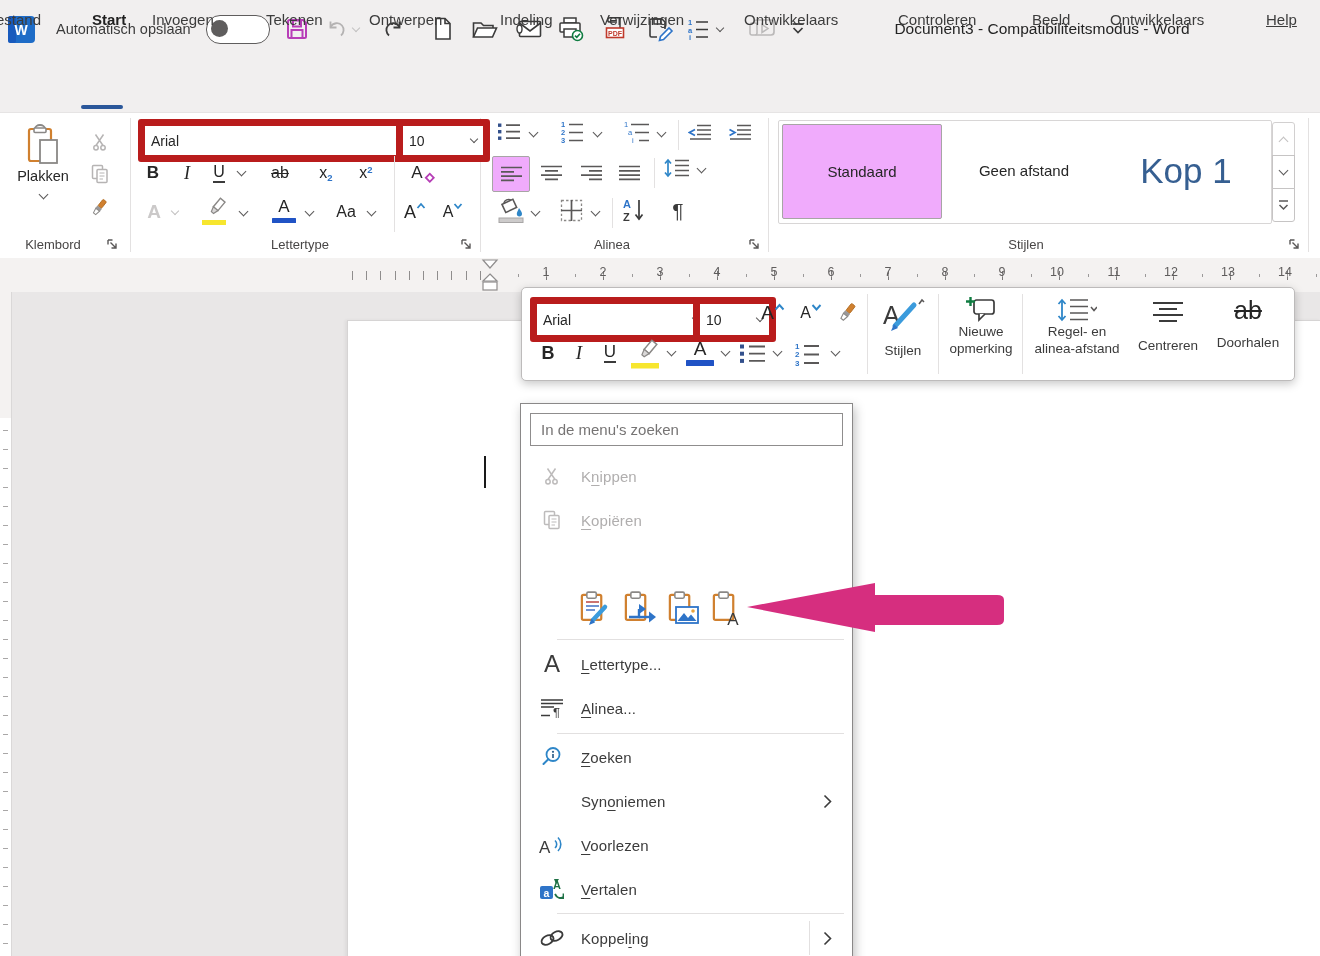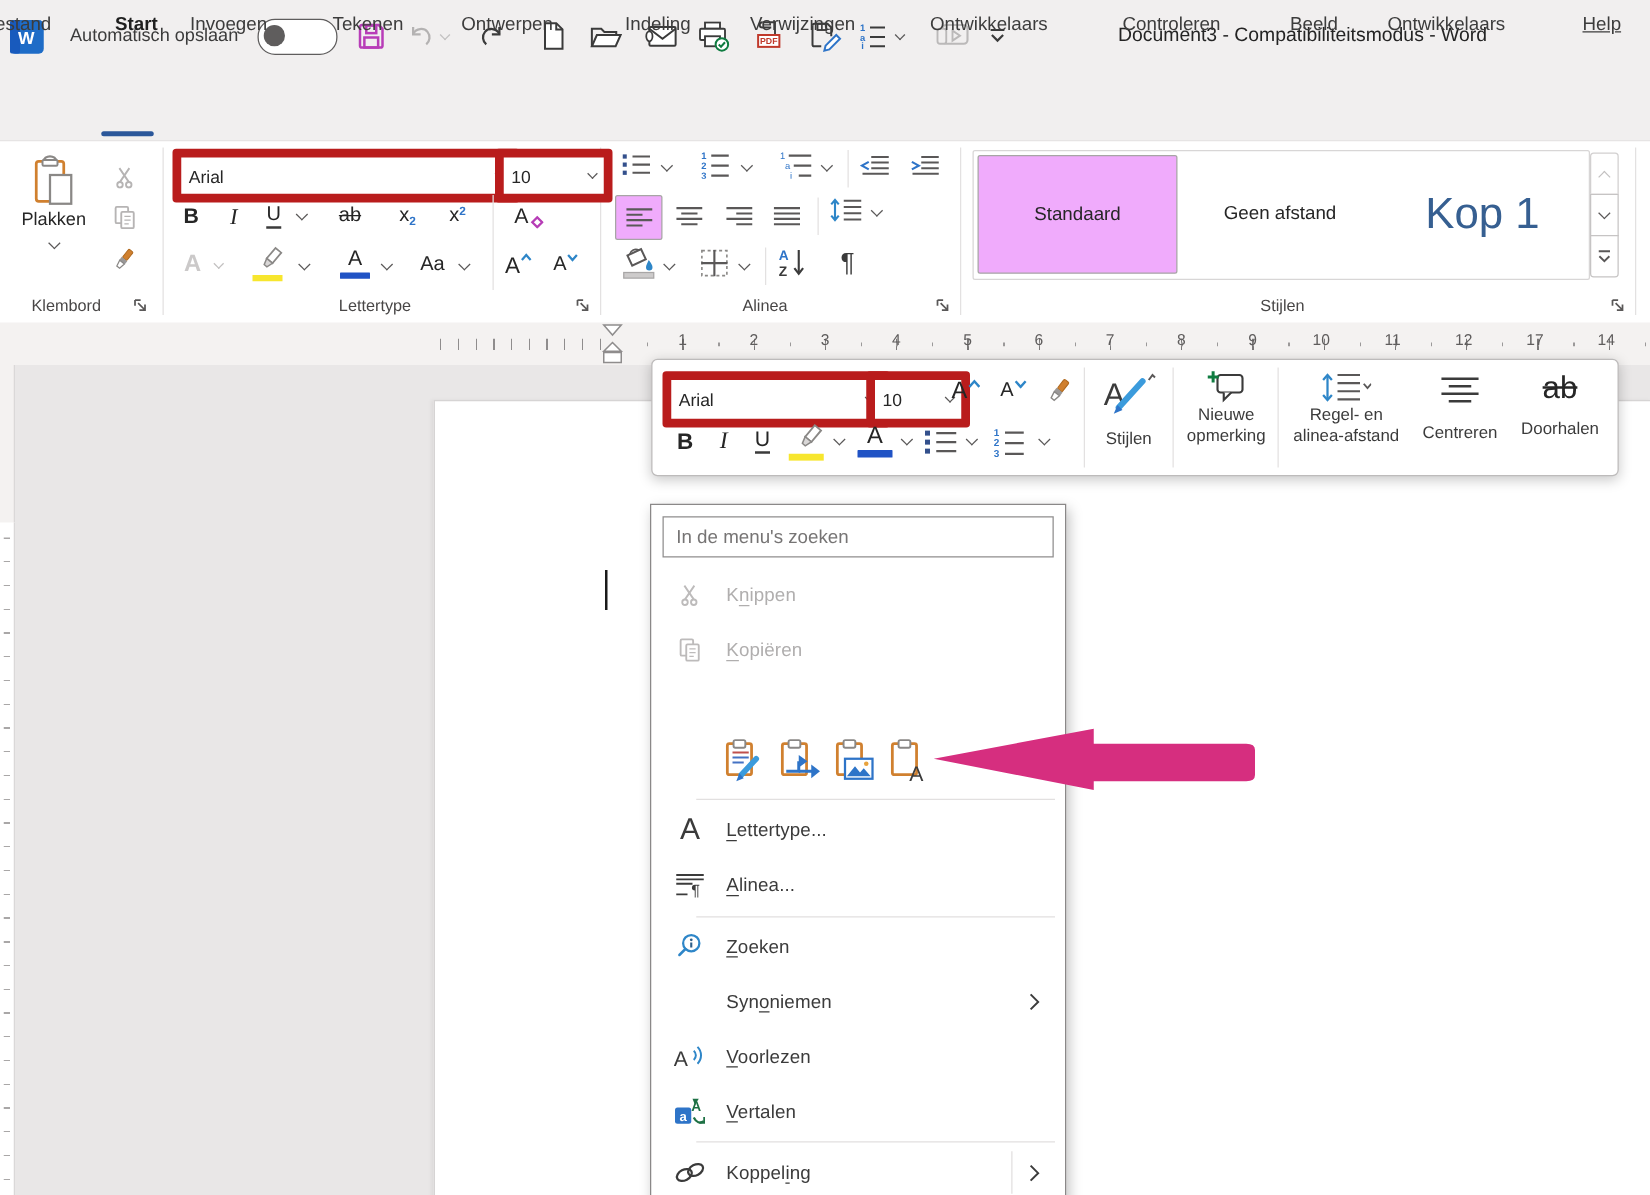--- a/index.html
+++ b/index.html
@@ -491,21 +491,21 @@
   <span class="rulernum" style="left:652px;">3</span>
   <span class="rulernum" style="left:709px;">4</span>
   <span class="rulernum" style="left:766px;">5</span>
   <span class="rulernum" style="left:823px;">6</span>
   <span class="rulernum" style="left:880px;">7</span>
   <span class="rulernum" style="left:937px;">8</span>
   <span class="rulernum" style="left:994px;">9</span>
   <span class="rulernum" style="left:1049px;">10</span>
   <span class="rulernum" style="left:1106px;">11</span>
   <span class="rulernum" style="left:1163px;">12</span>
-  <span class="rulernum" style="left:1220px;">17</span>
+  <span class="rulernum" style="left:1220px;">13</span>
   <span class="rulernum" style="left:1277px;">14</span>
   <div class="abs" style="left:481px;top:259px;">
     <svg width="18" height="34" viewBox="0 0 18 34">
       <path d="M2 1 H16 L9 9 Z" fill="#fff" stroke="#8f8d8d" stroke-width="1.2"></path>
       <path d="M9 15 L16 22 H2 Z" fill="#fff" stroke="#8f8d8d" stroke-width="1.2"></path>
       <rect x="2" y="23" width="14" height="8" fill="#fff" stroke="#8f8d8d" stroke-width="1.2"></rect>
     </svg>
   </div>
 
   <div class="abs" style="left:0;top:292px;width:1320px;height:664px;background:#E9E7E7;"></div>

